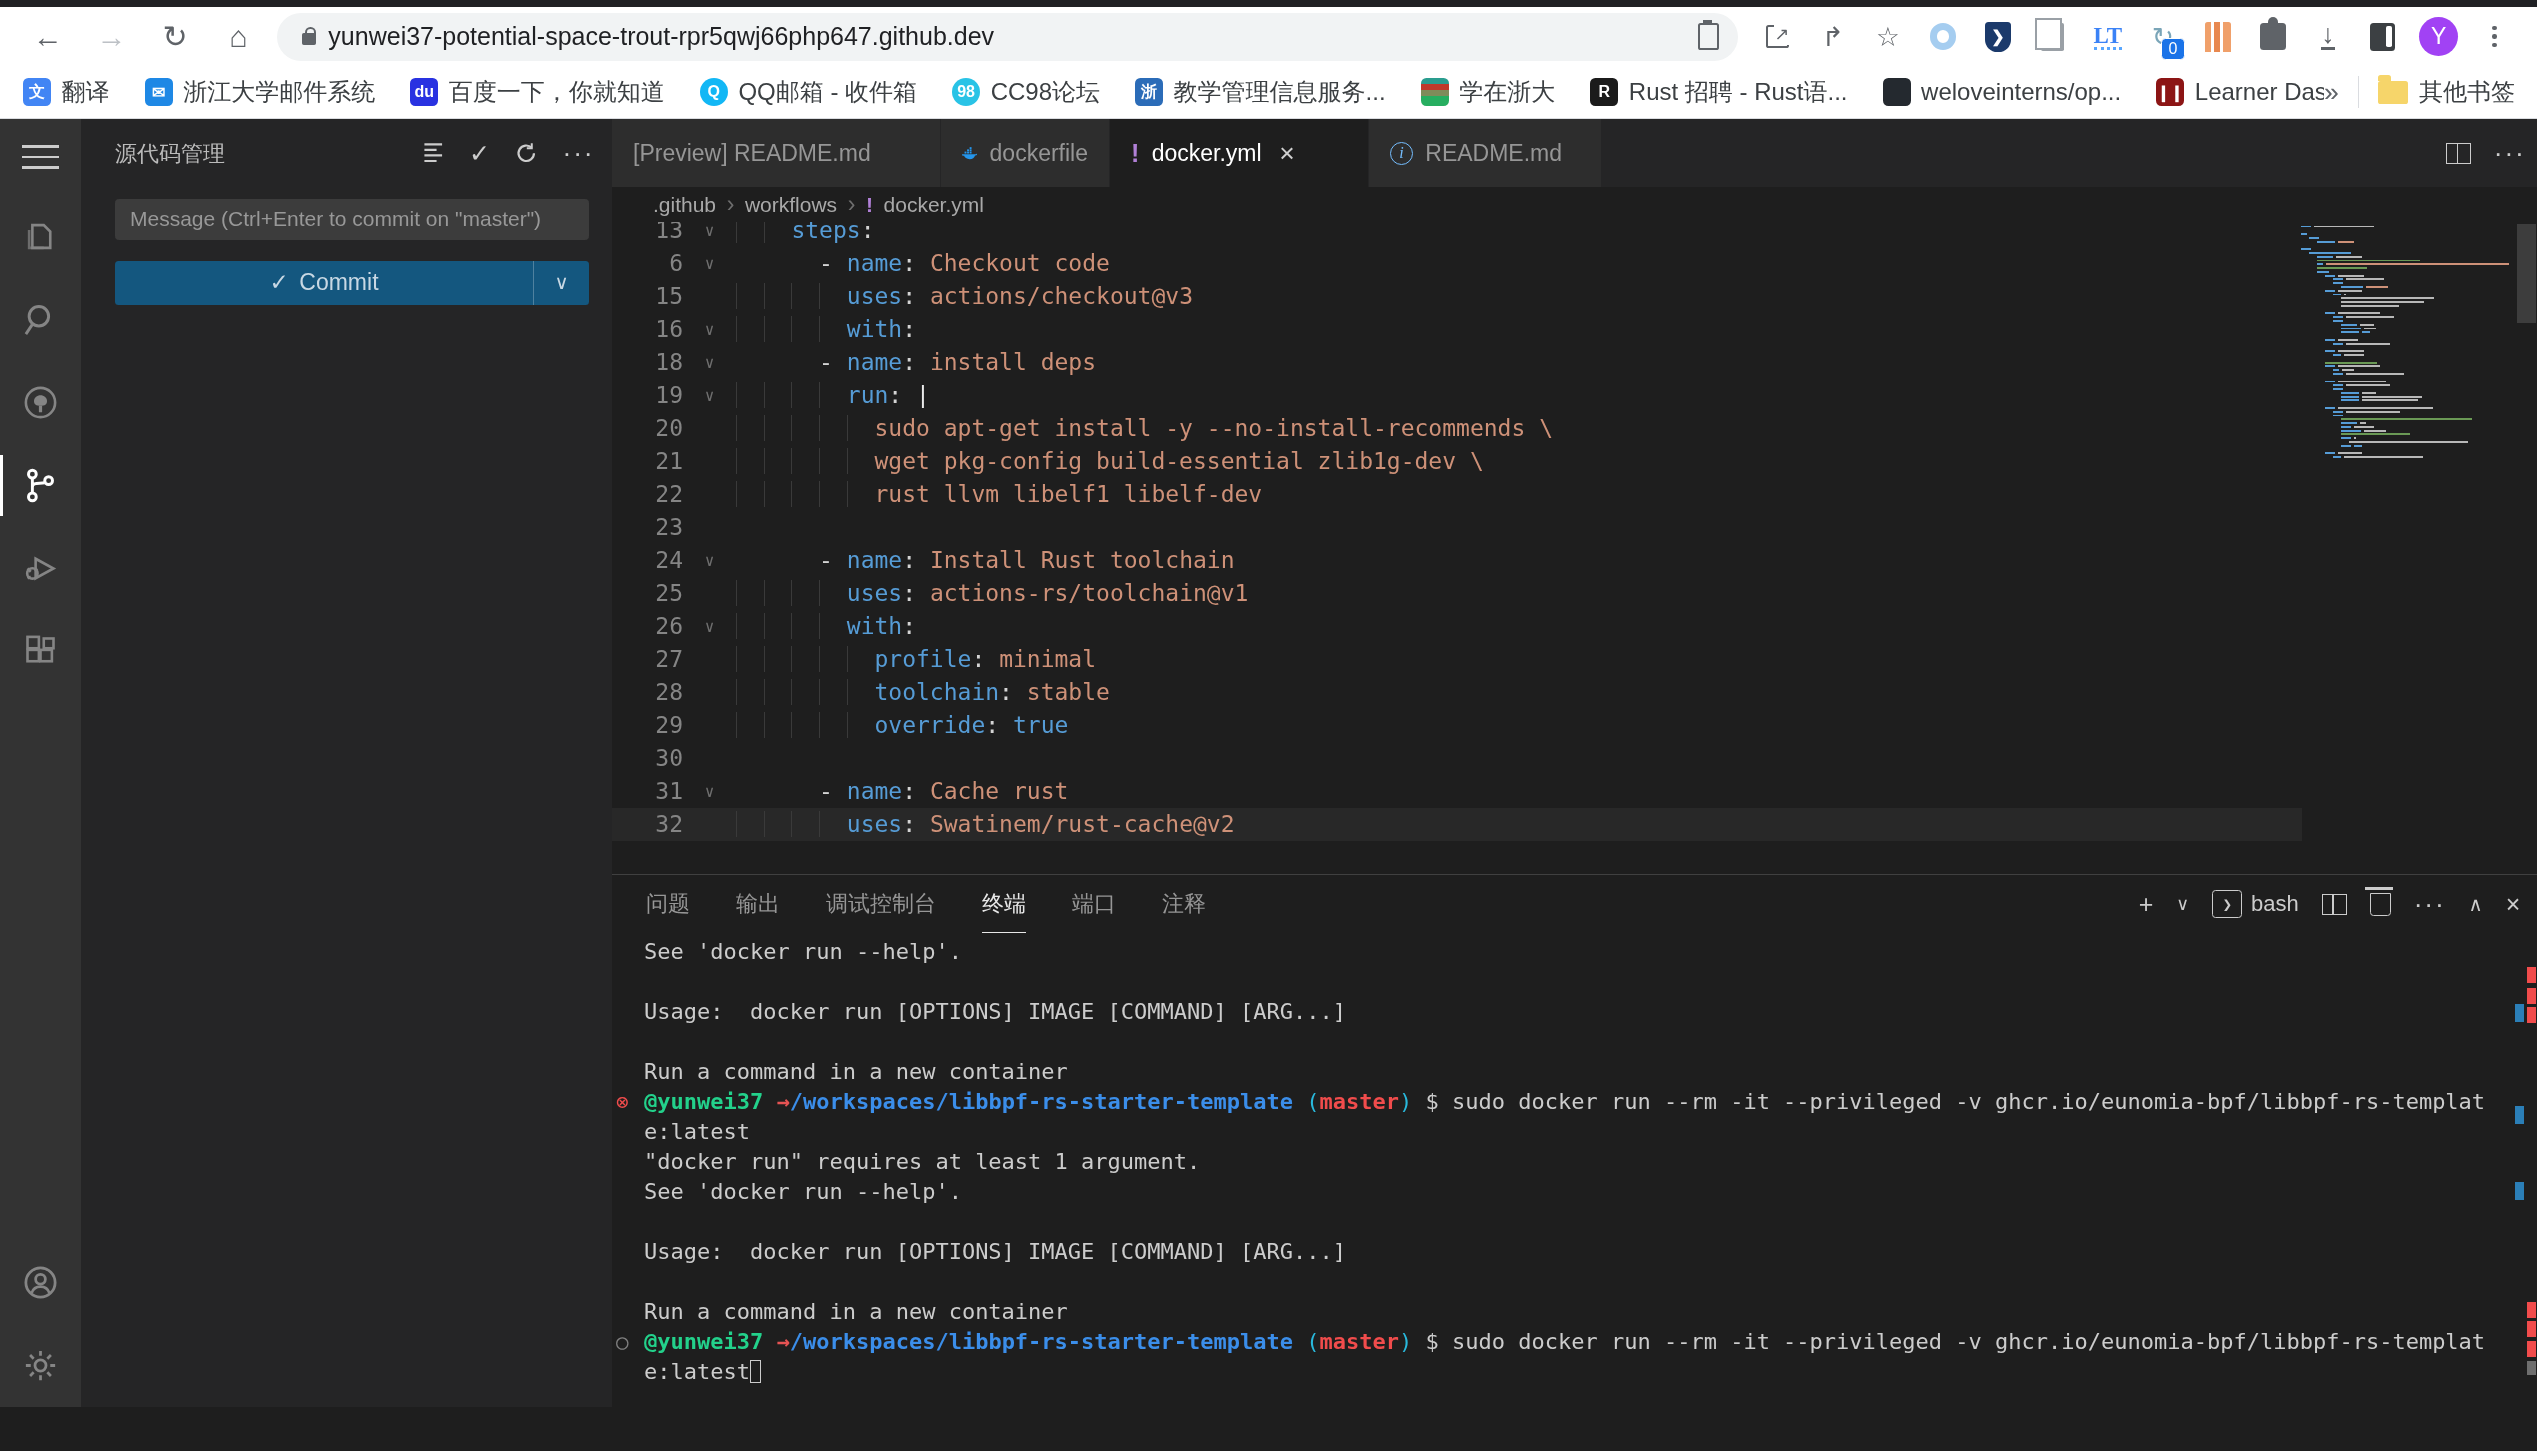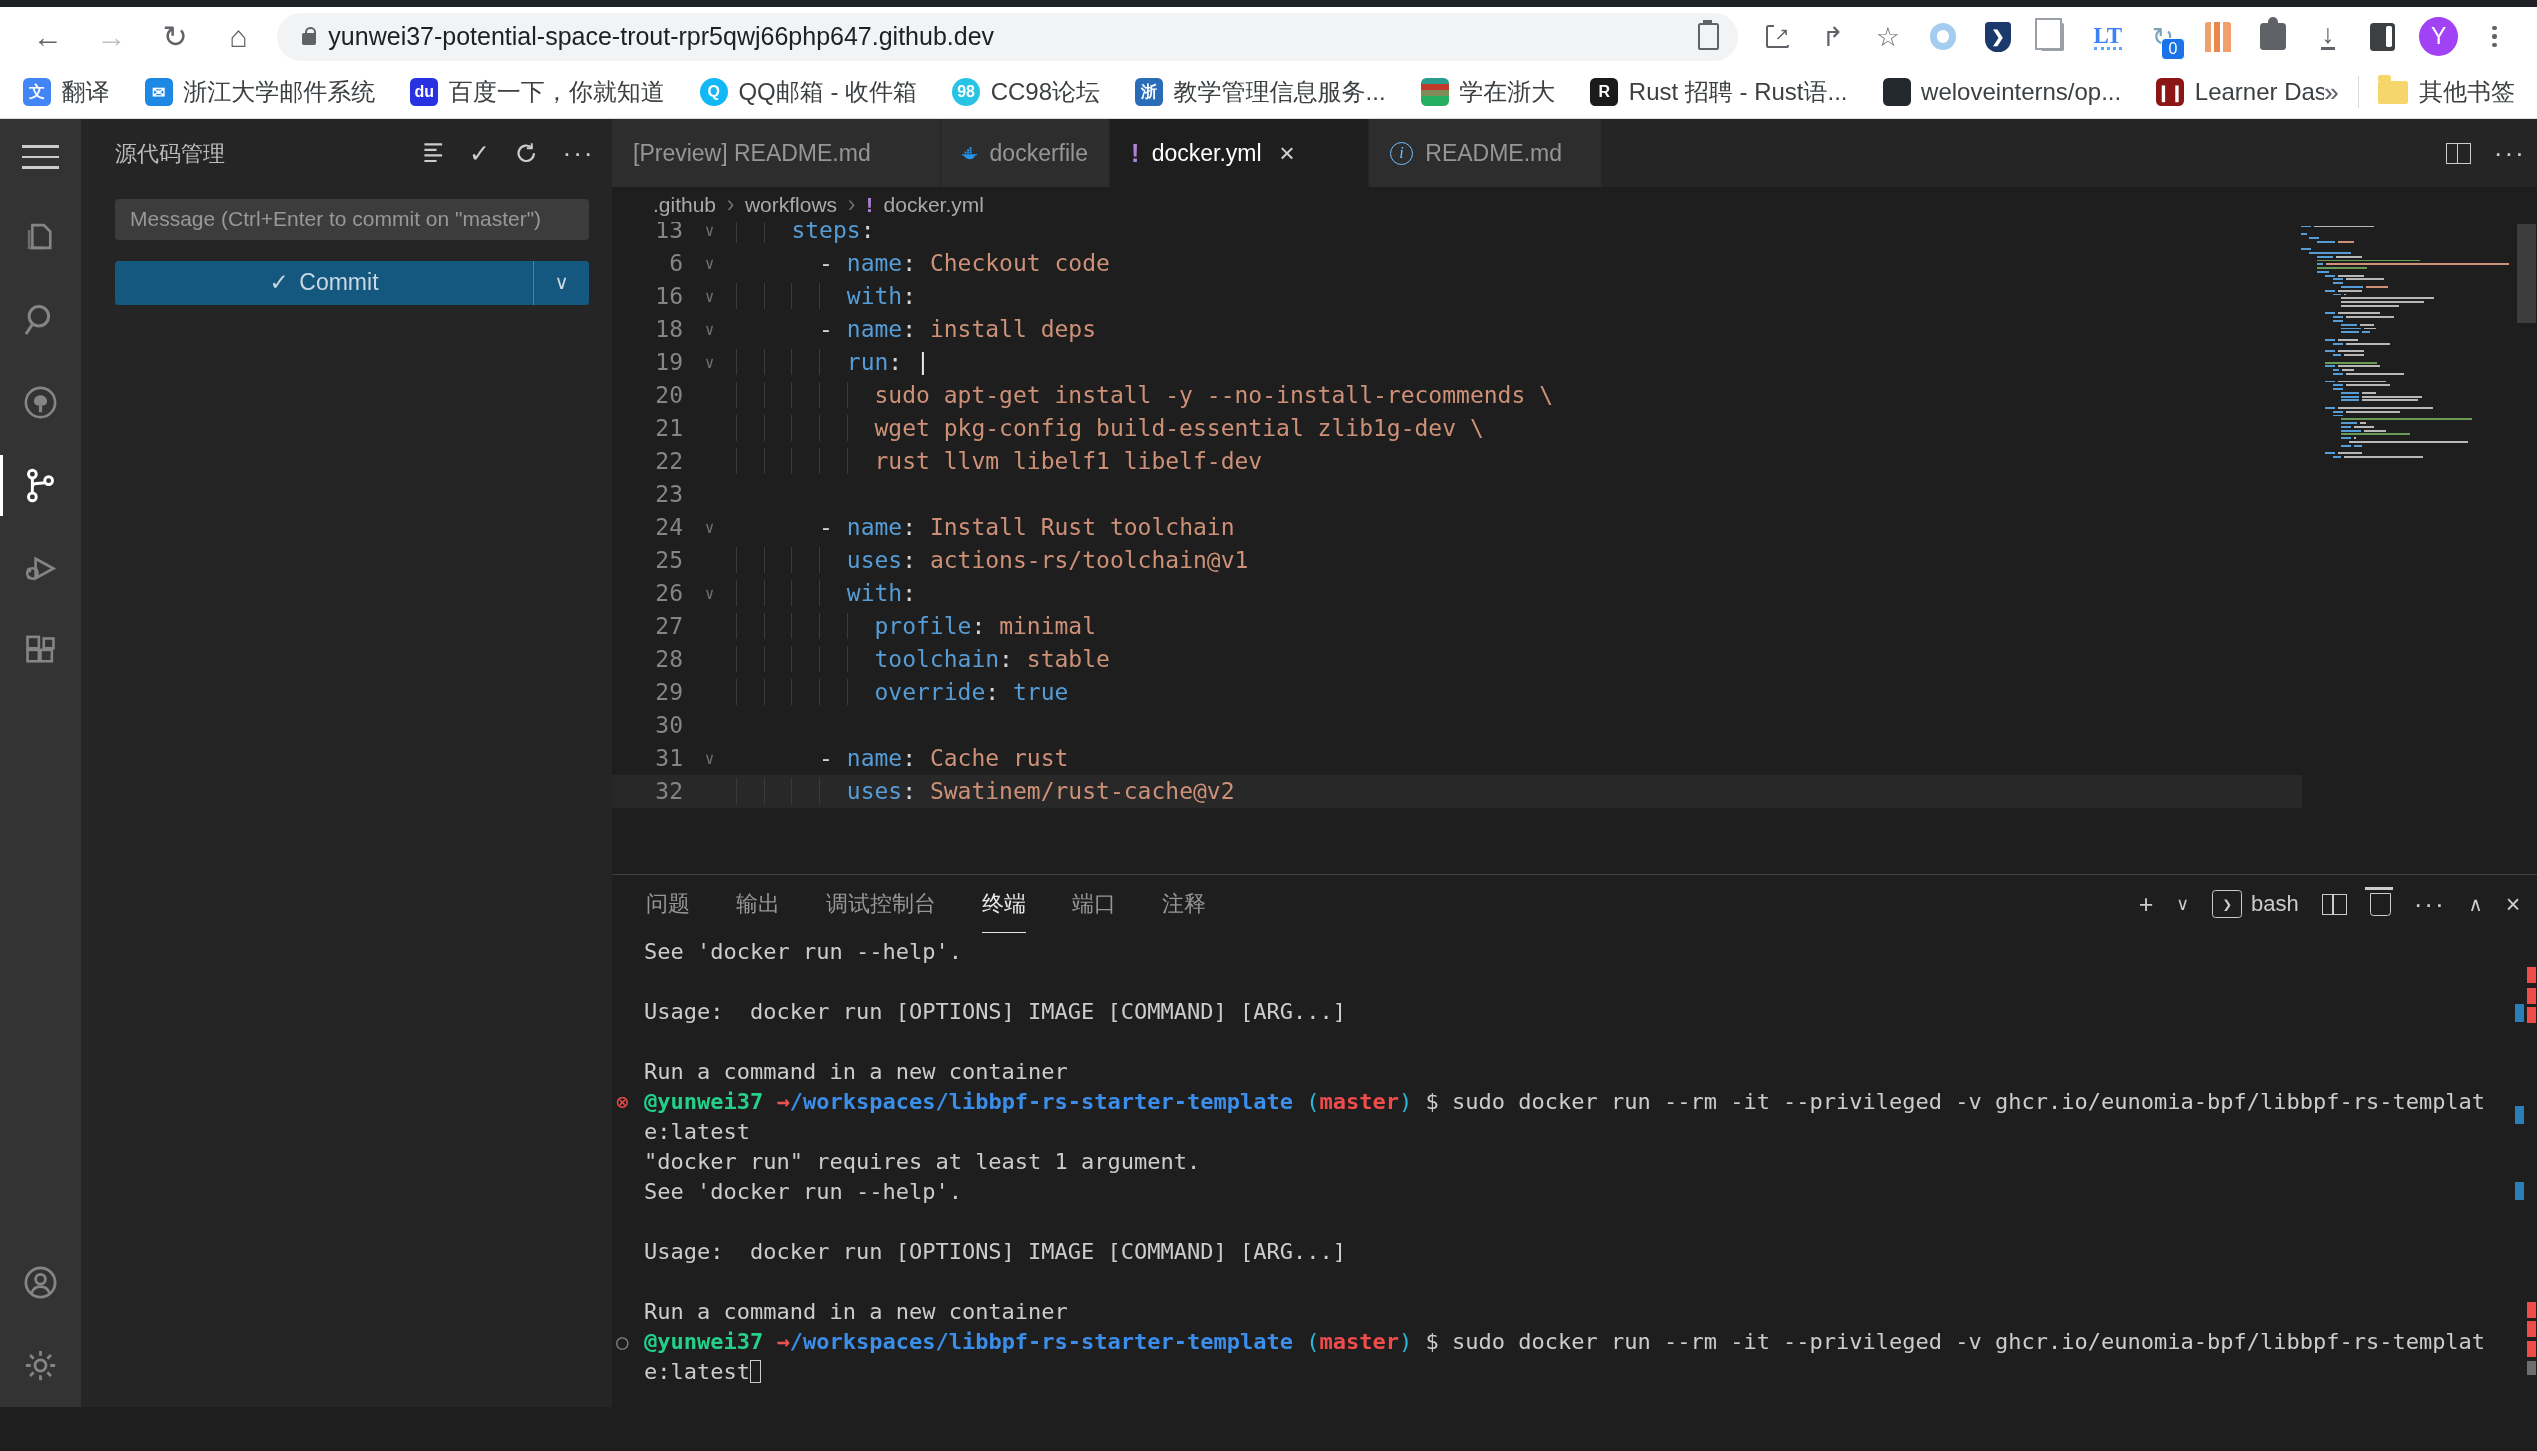--- a/index.html
+++ b/index.html
@@ -398,20 +398,21 @@
           <span>workflows</span>
           <span class="sep">›</span>
           <span class="yaml-bang">!</span>
           <span>docker.yml</span>
         </div>
 
       <div id="editor">
         <div id="code">
             <div class="crow"><span class="ln">13</span><span class="fold">∨</span><span class="ct"><span class="p ws">    </span><span class="k">steps</span><span class="p">:</span></span></div>
             <div class="crow"><span class="ln">6</span><span class="fold">∨</span><span class="ct"><span class="p">      - </span><span class="k">name</span><span class="p">:</span><span class="v"> Checkout code</span></span></div>
+            <div class="crow"><span class="ln">15</span><span class="fold"></span><span class="ct"><span class="p ws">        </span><span class="k">uses</span><span class="p">:</span><span class="v"> actions/checkout@v3</span></span></div>
             <div class="crow"><span class="ln">16</span><span class="fold">∨</span><span class="ct"><span class="p ws">        </span><span class="k">with</span><span class="p">:</span></span></div>
             <div class="crow"><span class="ln">18</span><span class="fold">∨</span><span class="ct"><span class="p">      - </span><span class="k">name</span><span class="p">:</span><span class="v"> install deps</span></span></div>
             <div class="crow"><span class="ln">19</span><span class="fold">∨</span><span class="ct"><span class="p ws">        </span><span class="k">run</span><span class="p">:</span><span class="w"> |</span></span></div>
             <div class="crow"><span class="ln">20</span><span class="fold"></span><span class="ct"><span class="p ws">          </span><span class="v">sudo apt-get install -y --no-install-recommends \</span></span></div>
             <div class="crow"><span class="ln">21</span><span class="fold"></span><span class="ct"><span class="p ws">          </span><span class="v">wget pkg-config build-essential zlib1g-dev \</span></span></div>
             <div class="crow"><span class="ln">22</span><span class="fold"></span><span class="ct"><span class="p ws">          </span><span class="v">rust llvm libelf1 libelf-dev</span></span></div>
             <div class="crow"><span class="ln">23</span><span class="fold"></span><span class="ct"></span></div>
             <div class="crow"><span class="ln">24</span><span class="fold">∨</span><span class="ct"><span class="p">      - </span><span class="k">name</span><span class="p">:</span><span class="v"> Install Rust toolchain</span></span></div>
             <div class="crow"><span class="ln">25</span><span class="fold"></span><span class="ct"><span class="p ws">        </span><span class="k">uses</span><span class="p">:</span><span class="v"> actions-rs/toolchain@v1</span></span></div>
             <div class="crow"><span class="ln">26</span><span class="fold">∨</span><span class="ct"><span class="p ws">        </span><span class="k">with</span><span class="p">:</span></span></div>

